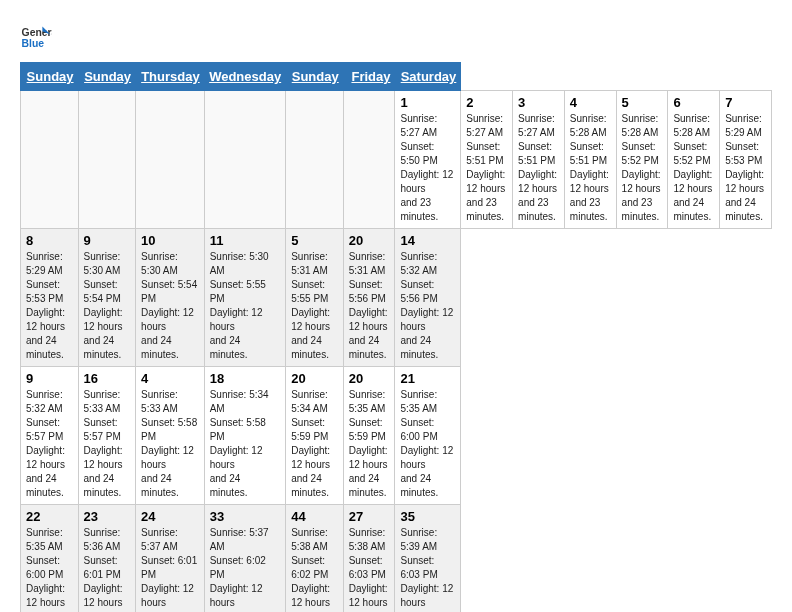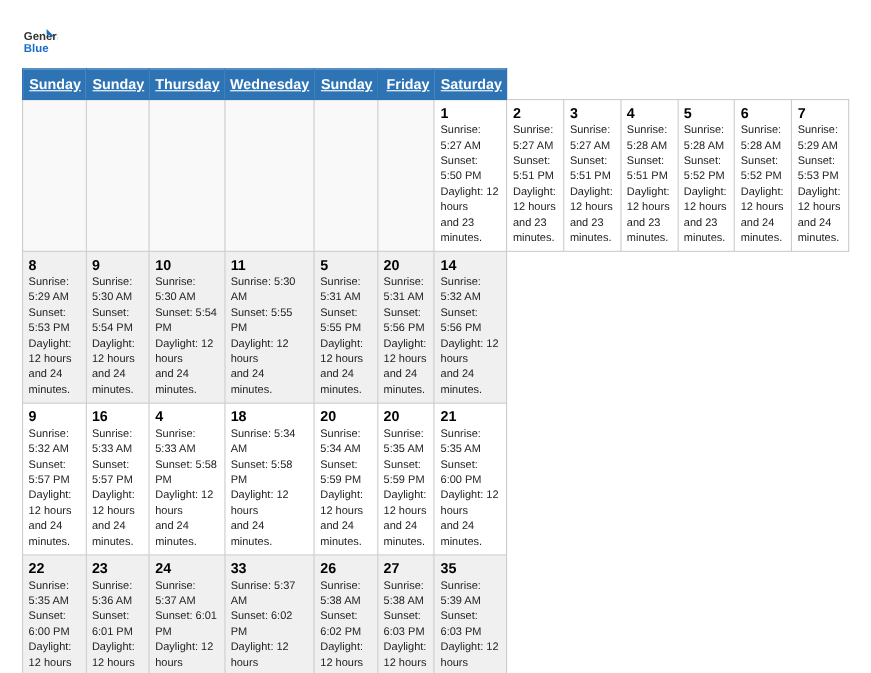--- a/index.html
+++ b/index.html
@@ -213,21 +213,21 @@
       </td>
         <td>
         <span class="day-number">24</span>
         <span class="day-info">Sunrise: 5:37 AM<br>Sunset: 6:01 PM<br>Daylight: 12 hours<br>and 24 minutes.</span>
       </td>
         <td>
         <span class="day-number">33</span>
         <span class="day-info">Sunrise: 5:37 AM<br>Sunset: 6:02 PM<br>Daylight: 12 hours<br>and 24 minutes.</span>
       </td>
         <td>
-        <span class="day-number">26</span>
+        <span class="day-number">44</span>
         <span class="day-info">Sunrise: 5:38 AM<br>Sunset: 6:02 PM<br>Daylight: 12 hours<br>and 24 minutes.</span>
       </td>
         <td>
         <span class="day-number">27</span>
         <span class="day-info">Sunrise: 5:38 AM<br>Sunset: 6:03 PM<br>Daylight: 12 hours<br>and 24 minutes.</span>
       </td>
         <td>
         <span class="day-number">35</span>
         <span class="day-info">Sunrise: 5:39 AM<br>Sunset: 6:03 PM<br>Daylight: 12 hours<br>and 24 minutes.</span>
       </td>

